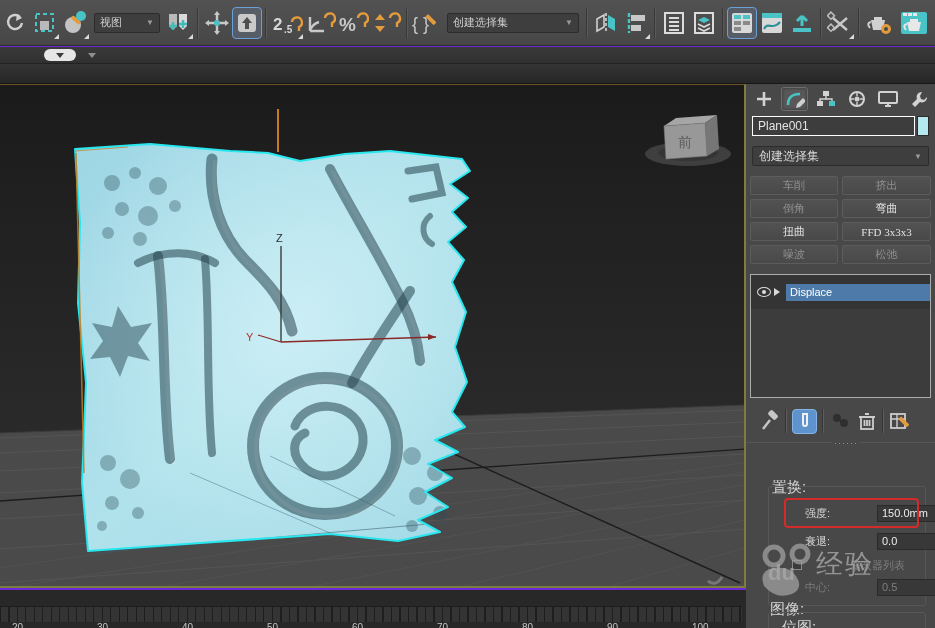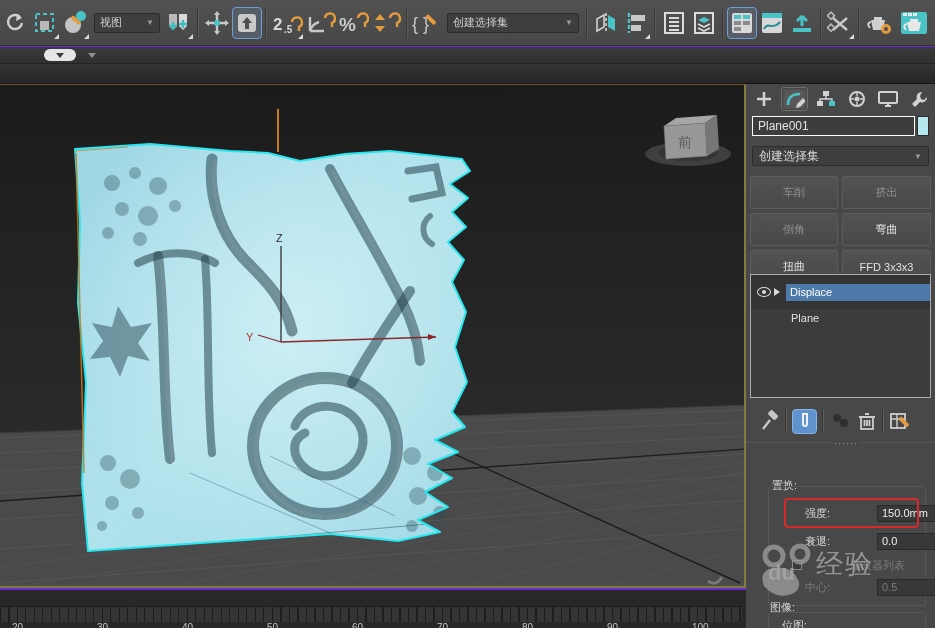--- a/index.html
+++ b/index.html
@@ -55,23 +55,23 @@
   .namerow { position:absolute; top:32px; left:6px; width:177px; height:20px; display:flex; }
   .namefield { width:163px; height:20px; background:#3d3d3d; border:1px solid #ffffff;
     color:#e4e4e4; font-size:12px; padding:0 5px; font-family:"Liberation Sans",sans-serif; }
   .swatch { width:12px; height:20px; background:#b5e8ef; border:1px solid #2c2c2c; margin-left:2px; }
   .modlist { position:absolute; top:62px; left:6px; width:177px; height:20px; background:#3e3e3e;
     border:1px solid #2c2c2c; border-radius:2px; color:#d8d8d8; font-size:12px;
     display:flex; align-items:center; justify-content:space-between; padding:0 6px; }
   .modlist .car { color:#9a9a9a; font-size:8px; }
   .btngrid { position:absolute; top:92px; left:4px; width:181px; display:grid;
     grid-template-columns:88px 89px; grid-gap:4px; }
-  .mbtn { height:33px; background:linear-gradient(#525252,#494949); border:1px solid #5c5c5c;
+  .mbtn { height:19px; background:linear-gradient(#525252,#494949); border:1px solid #5c5c5c;
     border-radius:2px; color:#e2e2e2; font-size:11px; display:flex; align-items:center;
-    justify-content:center; }
+    justify-content:center;font-family:Liberation Serif, serif; }
   .mbtn.dim { color:#8f8f8f; }
   .stack { position:absolute; top:190px; left:4px; width:181px; height:124px;
     background:#3c3c3c; border:1px solid #ababab; }
   .stkrow1 { height:34px; display:flex; align-items:center; background:#343434; }
   .stk-hl { background:#4d7aa8; color:#fff; font-size:11px; height:17px; flex:1;
     display:flex; align-items:center; padding-left:4px; }
   .eye { width:14px; height:10px; margin:0 3px 0 6px; border:1px solid #dcdcdc; border-radius:50%;
     position:relative; }
   .eye:after { content:""; position:absolute; left:4px; top:2px; width:4px; height:4px;
     border-radius:50%; background:#dcdcdc; }
@@ -88,21 +88,21 @@
   .dots-sep { position:absolute; top:358px; left:0; width:189px; height:8px;
     border-top:1px solid #565656; }
   .dots-sep span { position:absolute; top:-5px; left:86px; color:#9a9a9a; font-size:9px;
     letter-spacing:1px; background:#484848; padding:0 2px; }
   .rollhead { position:absolute; top:370px; left:3px; width:183px; height:20px;
     background:linear-gradient(#535353,#4c4c4c); border:1px solid #5c5c5c; border-radius:3px;
     display:flex; align-items:center; color:#ececec; font-size:12px; font-weight:bold; }
   .rollhead .tri { width:0;height:0;border-left:4px solid transparent;border-right:4px solid transparent;
     border-top:5px solid #cfcfcf; margin:0 6px 0 8px; }
   .rollhead .grip { margin-left:auto; margin-right:6px; color:#8a8a8a; font-size:8px; font-weight:normal; }
-  .grouplabel { position:absolute; color:#d6d6d6; font-size:11px; }
+  .grouplabel { position:absolute; color:#d6d6d6; font-size:15px; }
   .groupbox { position:absolute; border:1px solid #575757; border-radius:3px; }
   .prow { position:absolute; height:18px; display:flex; align-items:center;gap:44px; }
   .plabel { color:#d8d8d8; font-size:11px; width:44px; text-align:right; margin-right:3px; }
   .plabel.dim, .pval.dim { color:#7d7d7d; }
   .pval { width:64px; height:17px; background:#383838; border:1px solid #2a2a2a;
     color:#ececec; font-size:11px; display:flex; align-items:center; padding-left:4px; }
   .spin { width:13px; height:17px; margin-left:2px; display:flex; flex-direction:column;
     align-items:center; justify-content:center; background:#454545; border:1px solid #2f2f2f; }
   .spin i { display:block; width:0; height:0; border-left:3px solid transparent;
     border-right:3px solid transparent; }
@@ -506,23 +506,20 @@
       <button class="mbtn dim">噪波</button>
       <button class="mbtn dim">松弛</button>
     </div>
 
     <div class="stack">
       <div class="stkrow1">
         <div class="eye"></div>
         <div class="arr"></div>
         <div class="stk-hl">Displace</div>
       </div>
-      <div class="stkrow2">
-        <span>Plane</span>
-      </div>
     </div>
 
     <div class="stacktools">
       <svg width="20" height="22" style="margin-left:10px">
         <rect x="8" y="2" width="10" height="6" rx="2" transform="rotate(45 13 5)" fill="#c6c6c6"></rect>
         <path d="M10 10 L3 19" stroke="#c6c6c6" stroke-width="2.4"></path>
       </svg>
       <div class="stsep"></div>
       <div class="tubebtn">
         <svg width="12" height="17">

